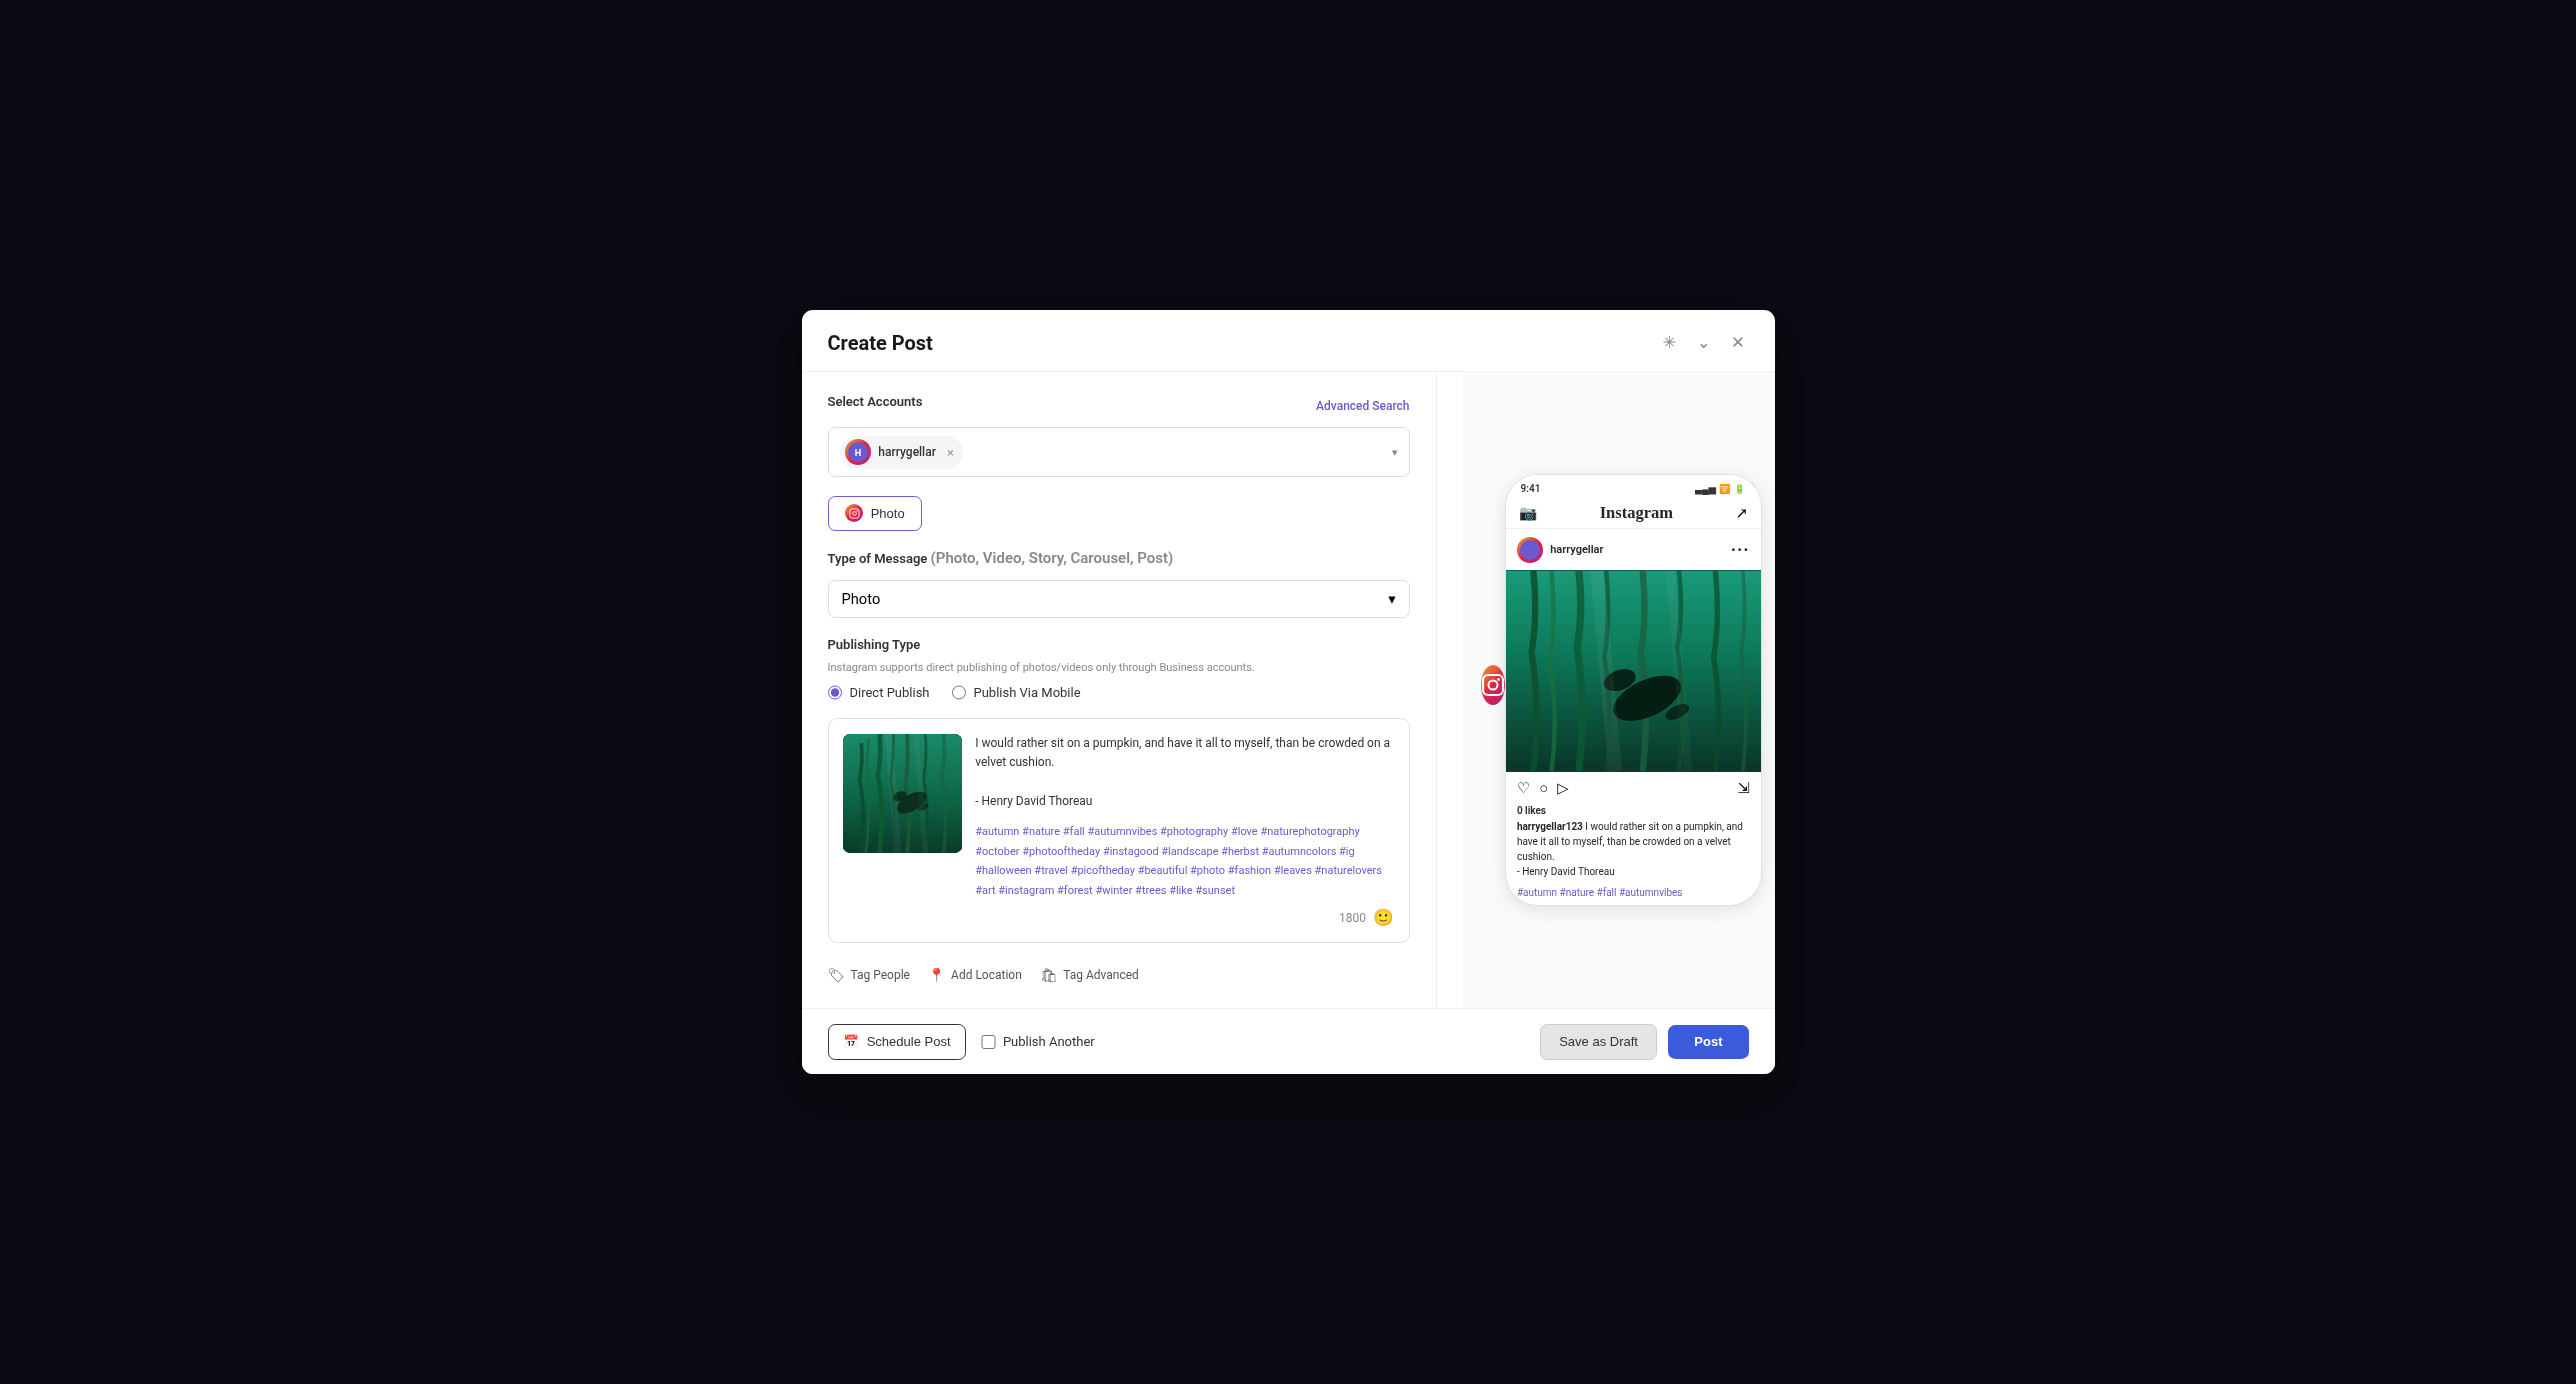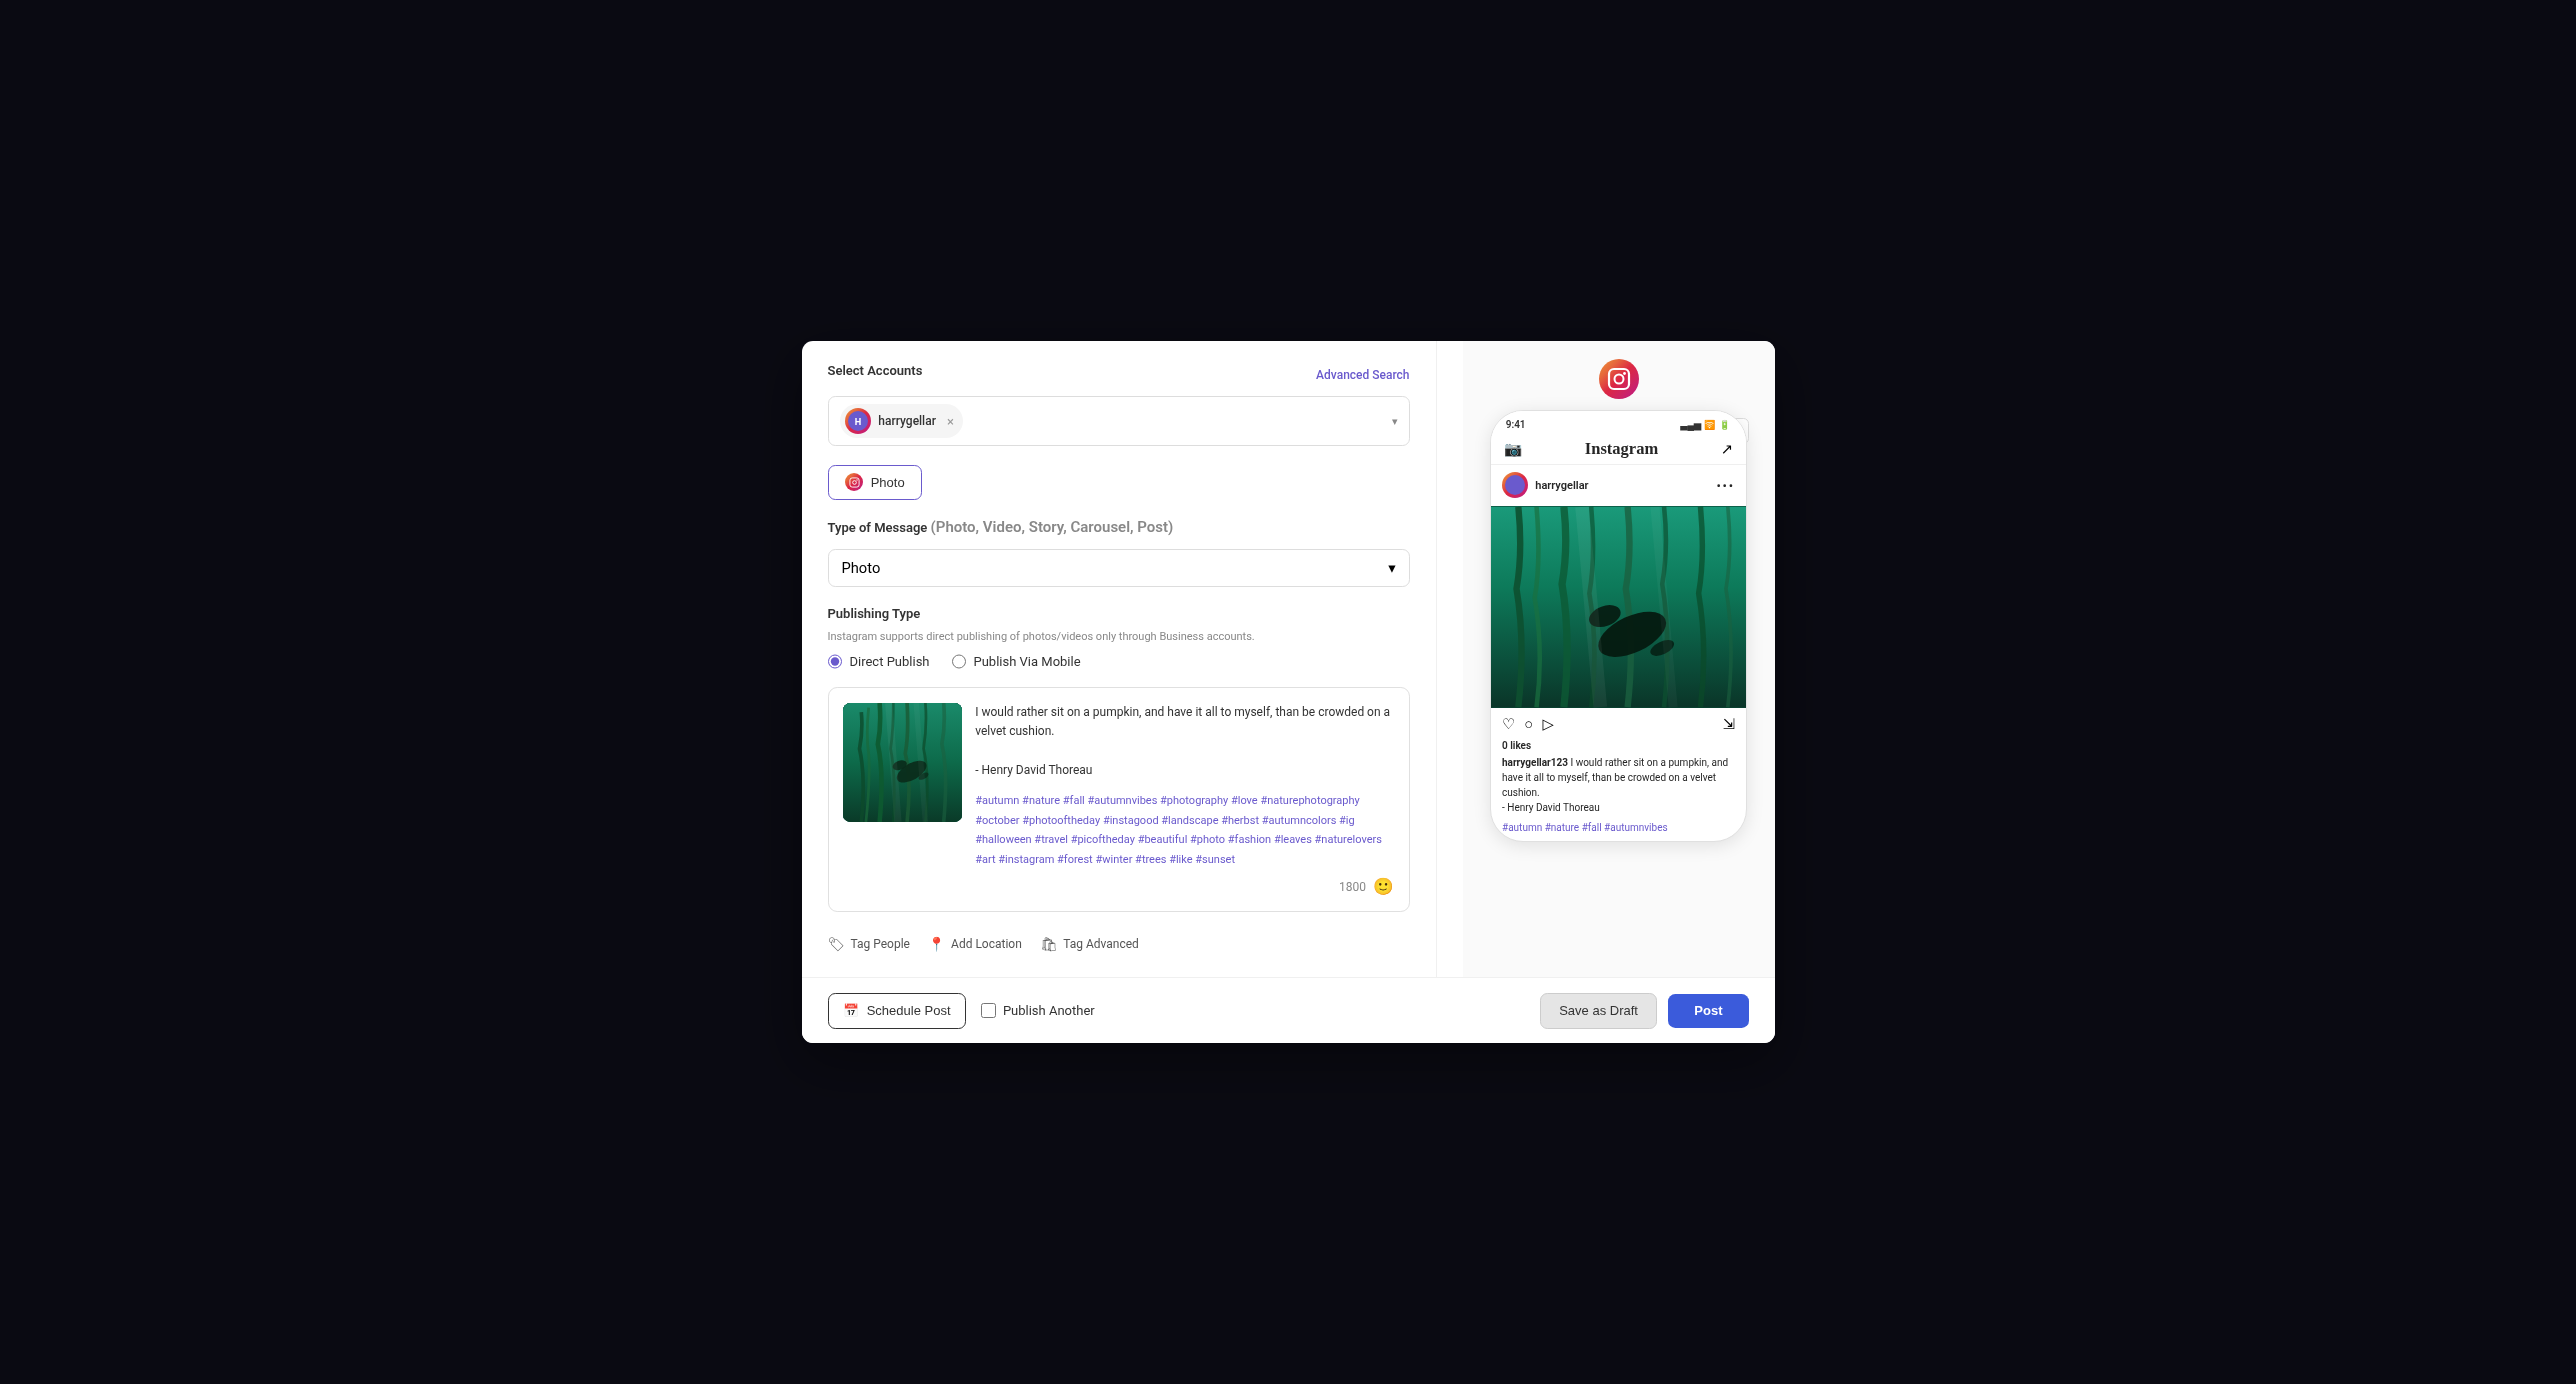--- a/index.html
+++ b/index.html
@@ -79,21 +79,20 @@
       padding: 22px 26px;
       overflow-y: auto;
       border-right: 0.9px solid #f0f0f0;
     }
 
     .modal-right {
       width: 312px;
       flex-shrink: 0;
       padding: 18.4px;
       display: flex;
-      flex-direction: column;
       align-items: center;
       background: #fafafa;
       overflow-y: auto;
     }
 
     .section-label {
       font-size: 13px;
       font-weight: 600;
       color: #333;
       margin-bottom: 9.2px;
@@ -614,20 +613,28 @@
       width: 24px;
       height: 24px;
     }
   </style>
 </head>
 <body>
 
 <div class="modal-overlay">
   <div class="modal">
 
+    <div class="modal-header">
+      <h2 class="modal-title">Create Post</h2>
+      <div class="modal-header-actions">
+        <button class="header-icon-btn" title="Pin">✳</button>
+        <button class="header-icon-btn" title="Minimize">⌄</button>
+        <button class="header-icon-btn" title="Close">✕</button>
+      </div>
+    </div>
 
     <div class="modal-body">
 
       <div class="modal-left">
 
         <div class="section-row">
           <span class="section-label">Select Accounts</span>
           <a class="advanced-search-link">Advanced Search</a>
         </div>
 

